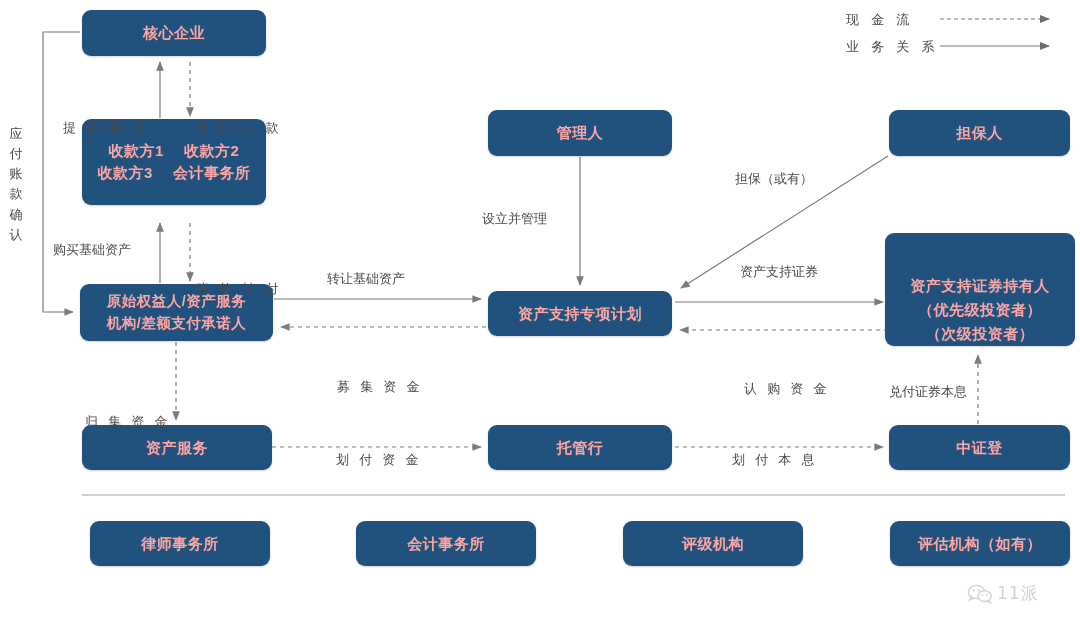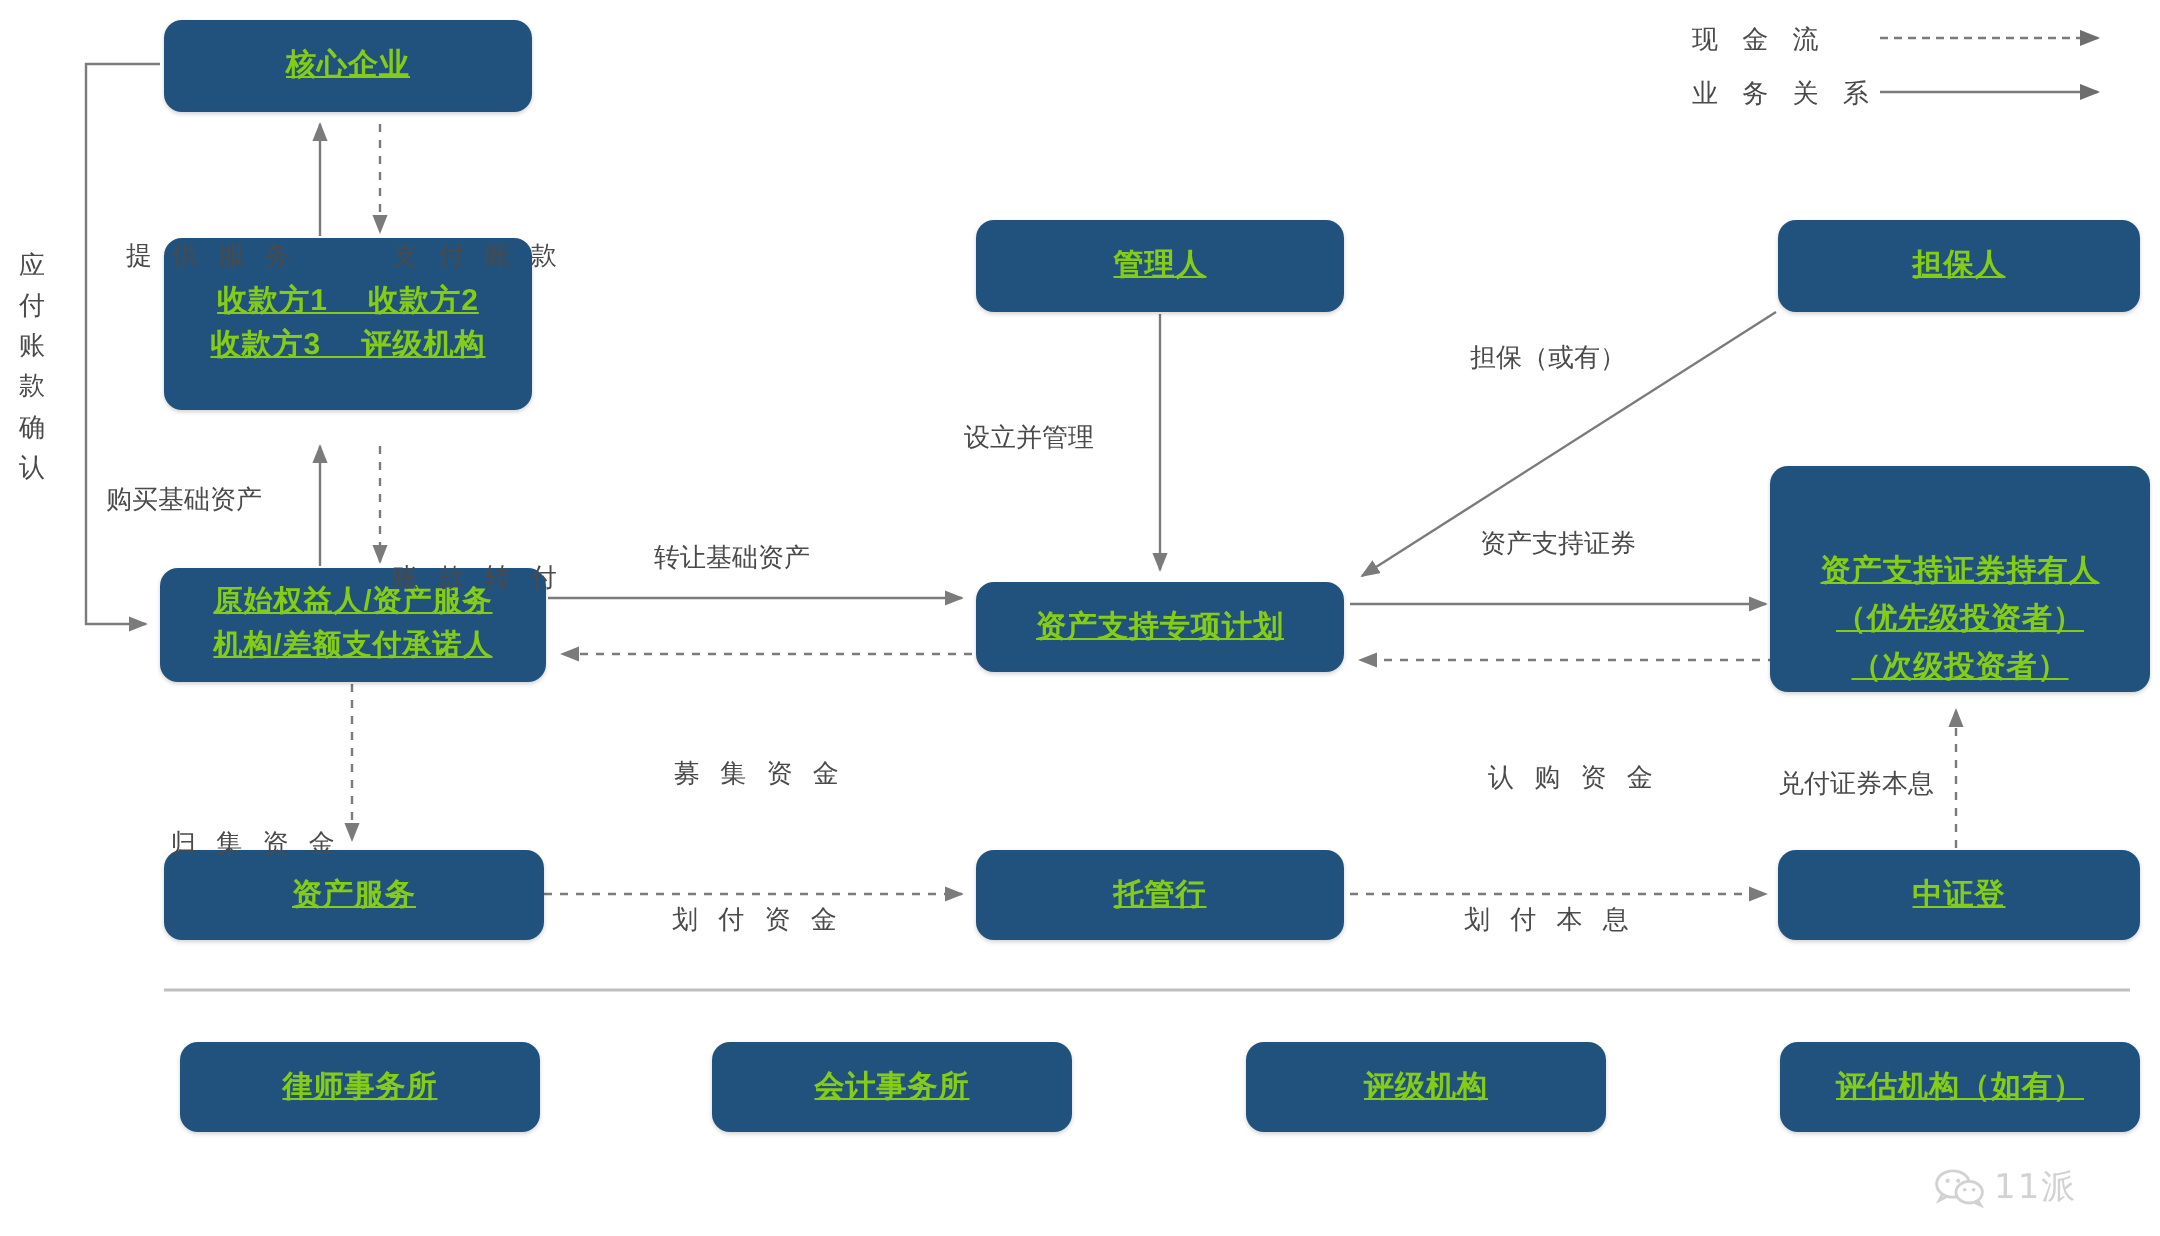--- a/index.html
+++ b/index.html
@@ -6,31 +6,30 @@
   body{
     font-family:"Liberation Sans","DejaVu Sans",sans-serif;
     width:1080px;height:618px;overflow:hidden;
   }
   #stage{position:relative;width:1080px;height:618px;background:#fff;}
   svg.layer{position:absolute;left:0;top:0;width:1080px;height:618px;pointer-events:none;}
 
   .node{
     position:absolute;
     background:#21527E;
-    color:#84cc16;
+    color:#fca5a5;
     border-radius:9px;
     display:flex;align-items:center;justify-content:center;
     text-align:center;
     font-weight:bold;
     font-size:15px;
     line-height:1.45;
     letter-spacing:0.5px;
     box-sizing:border-box;
     box-shadow:0 1px 2px rgba(0,0,0,0.18);
-    text-decoration:underline;
   }
   .node.multi{flex-direction:column;}
   .node .ln{display:block;white-space:nowrap;}
 
   .edge-label{
     position:absolute;
     color:#4a4a4a;
     font-size:13px;
     white-space:nowrap;
     font-family:"DejaVu Sans","Liberation Sans",sans-serif;
@@ -115,21 +114,21 @@
       <line x1="82" y1="495" x2="1065" y2="495" stroke="#BFBFBF" stroke-width="1.6"></line>
     </g>
   </svg>
 
   <div class="node" style="left:82px;top:10px;width:184px;height:46px;">
     <span class="ln">核心企业</span>
   </div>
 
   <div class="node multi" style="left:82px;top:119px;width:184px;height:86px;">
     <span class="ln">收款方1　 收款方2</span>
-    <span class="ln">收款方3　 评级机构</span>
+    <span class="ln">收款方3　 会计事务所</span>
   </div>
 
   <div class="node multi" style="left:80px;top:284px;width:193px;height:57px;font-size:14.5px;">
     <span class="ln">原始权益人/资产服务</span>
     <span class="ln">机构/差额支付承诺人</span>
   </div>
 
   <div class="node" style="left:488px;top:110px;width:184px;height:46px;">
     <span class="ln">管理人</span>
   </div>

